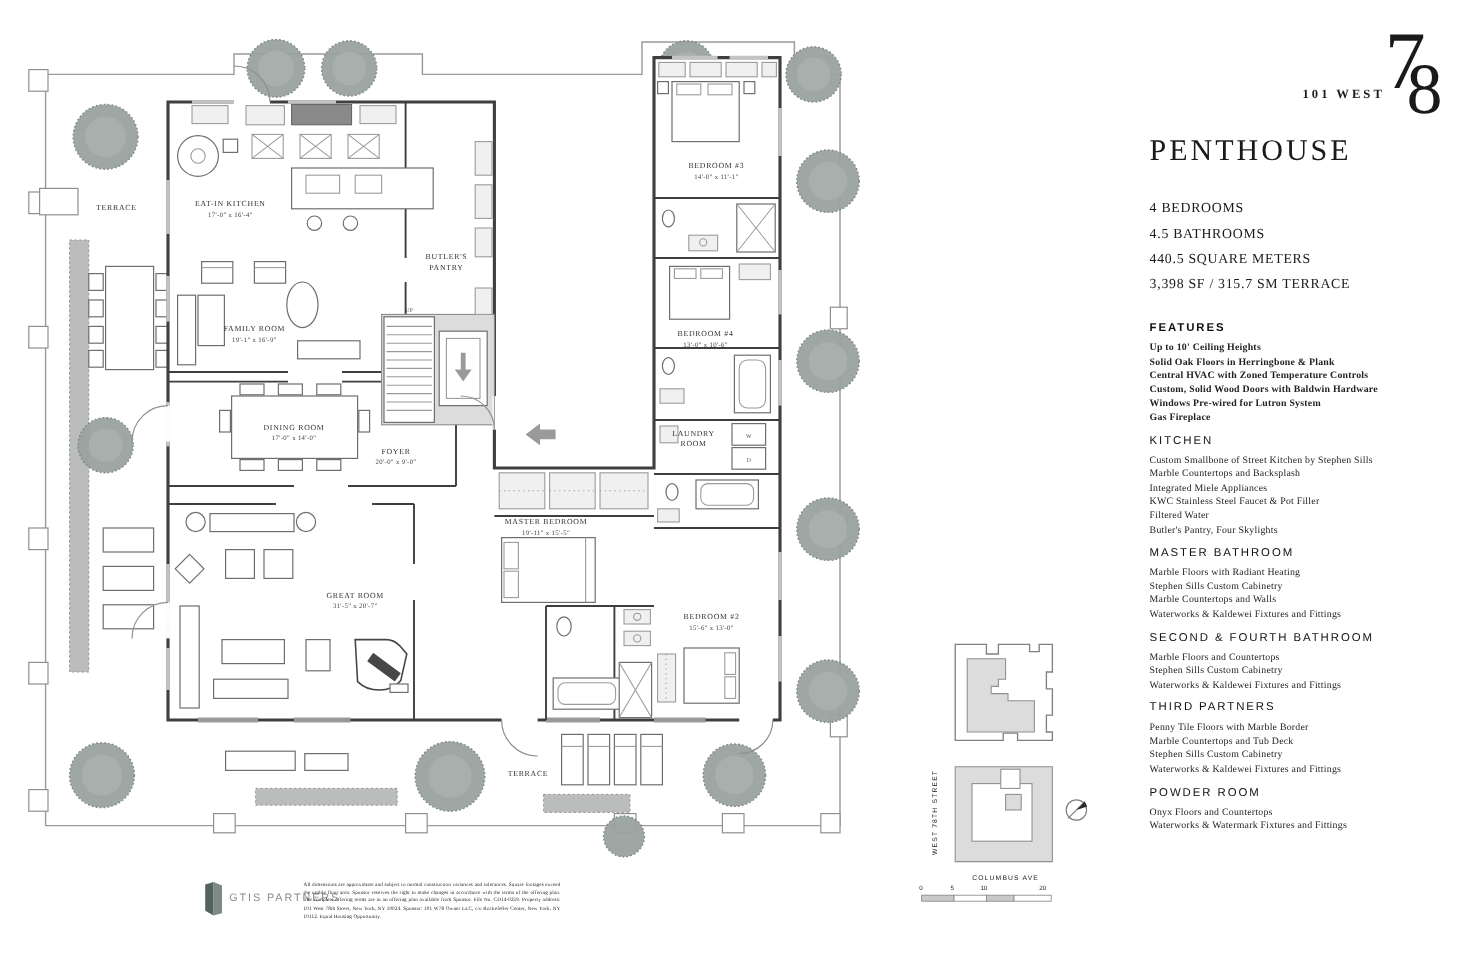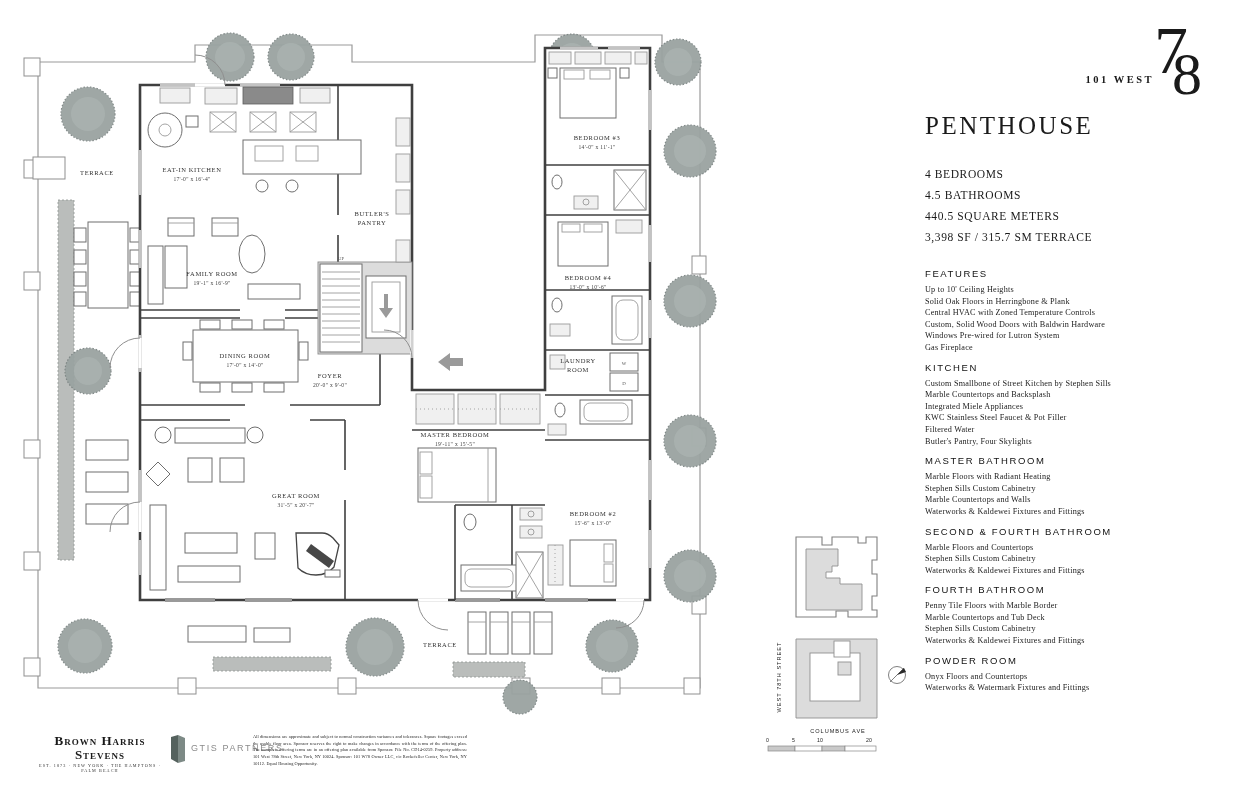--- a/index.html
+++ b/index.html
@@ -33,26 +33,26 @@
   .kpline{fill:#fff;stroke:#808080;stroke-width:1.1;}
   .kpgray{fill:#dcdcdc;stroke:#909090;stroke-width:.9;}
 
   
   #brand{position:absolute;left:1080px;top:30px;width:140px;height:100px;}
   #brand .addr{position:absolute;left:0;top:44px;width:74px;text-align:right;
                font-size:10.5px;font-weight:bold;letter-spacing:2.5px;}
   #brand .d7{position:absolute;left:74px;top:-14px;font-size:68px;line-height:1;}
   #brand .d8{position:absolute;left:92px;top:14px;font-size:60px;line-height:1;}
 
-  #specsheet{position:absolute;left:925px;top:112px;width:214px;}
+  #specsheet{position:absolute;left:958px;top:112px;width:214px;}
   #title{font-size:25px;letter-spacing:2.5px;margin:0 0 24px 0;font-weight:normal;}
   ul.specs{list-style:none;margin:0;padding:0;font-size:11.5px;letter-spacing:.6px;line-height:21px;}
   #sections{margin-top:20px;}
   .sec{margin-top:8px;}
-  .sec:first-child{margin-top:0;}
+  .sec:first-child{margin-top:0;font-weight:bold;}
   .sec-h{font-family:"Liberation Sans",sans-serif;font-size:9.5px;letter-spacing:1.6px;color:#111;margin-bottom:5px;}
   ul.items{list-style:none;margin:0;padding:0;font-size:8.2px;letter-spacing:.2px;line-height:11.6px;color:#222;}
 
   
   #bhs{position:absolute;left:36px;top:734px;width:128px;text-align:center;}
   #bhs .n{font-size:13px;font-weight:bold;font-variant:small-caps;letter-spacing:1px;line-height:14px;}
   #bhs .t{font-size:4.2px;letter-spacing:1.1px;color:#333;margin-top:1px;}
   #gtis{position:absolute;left:170px;top:735px;display:flex;align-items:flex-start;gap:5px;}
   #gtis .txt{font-family:"Liberation Sans",sans-serif;font-size:9px;letter-spacing:1.6px;color:#8b8b8b;margin-top:8px;text-align:right;}
   #disc{position:absolute;left:253px;top:734px;width:214px;font-size:4.3px;line-height:1.55;
@@ -489,42 +489,38 @@
       </div>
       <div class="sec">
         <div class="sec-h">SECOND &amp; FOURTH BATHROOM</div>
         <ul class="items">
             <li>Marble Floors and Countertops</li>
             <li>Stephen Sills Custom Cabinetry</li>
             <li>Waterworks &amp; Kaldewei Fixtures and Fittings</li>
           </ul>
       </div>
       <div class="sec">
-        <div class="sec-h">FOURTH BATHROOM</div>
+        <div class="sec-h">THIRD PARTNERS</div>
         <ul class="items">
             <li>Penny Tile Floors with Marble Border</li>
             <li>Marble Countertops and Tub Deck</li>
             <li>Stephen Sills Custom Cabinetry</li>
             <li>Waterworks &amp; Kaldewei Fixtures and Fittings</li>
           </ul>
       </div>
       <div class="sec">
         <div class="sec-h">POWDER ROOM</div>
         <ul class="items">
             <li>Onyx Floors and Countertops</li>
             <li>Waterworks &amp; Watermark Fixtures and Fittings</li>
           </ul>
       </div>
     </div>
   </div>
 
-  <div id="bhs">
-    <div class="n">Brown Harris Stevens</div>
-    <div class="t">EST. 1873 · NEW YORK · THE HAMPTONS · PALM BEACH</div>
-  </div>
 
   <div id="gtis">
     <svg width="16" height="30" viewBox="0 0 16 30">
       <polygon points="1,2 8,0 8,28 1,24" fill="#55625e"></polygon>
       <polygon points="8,0 15,3 15,26 8,28" fill="#7d8a86"></polygon>
     </svg>
     <span class="txt">GTIS PARTNERS</span>
   </div>
 
   <div id="disc">All dimensions are approximate and subject to normal construction variances and tolerances. Square footages exceed the usable floor area. Sponsor reserves the right to make changes in accordance with the terms of the offering plan. The complete offering terms are in an offering plan available from Sponsor. File No. CD14-0259. Property address: 101 West 78th Street, New York, NY 10024. Sponsor: 101 W78 Owner LLC, c/o Rockefeller Center, New York, NY 10112. Equal Housing Opportunity.</div>

